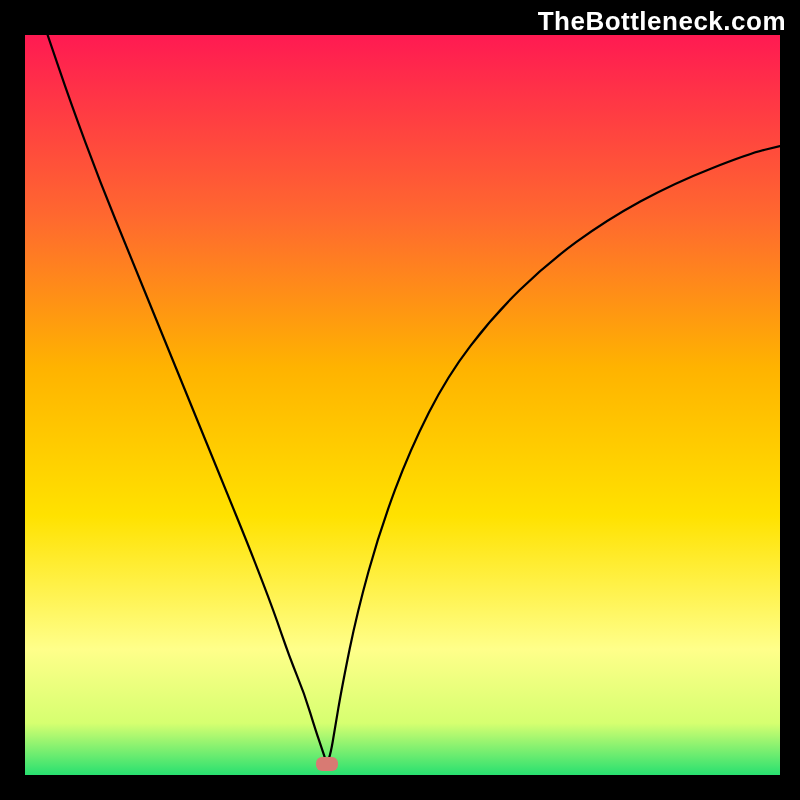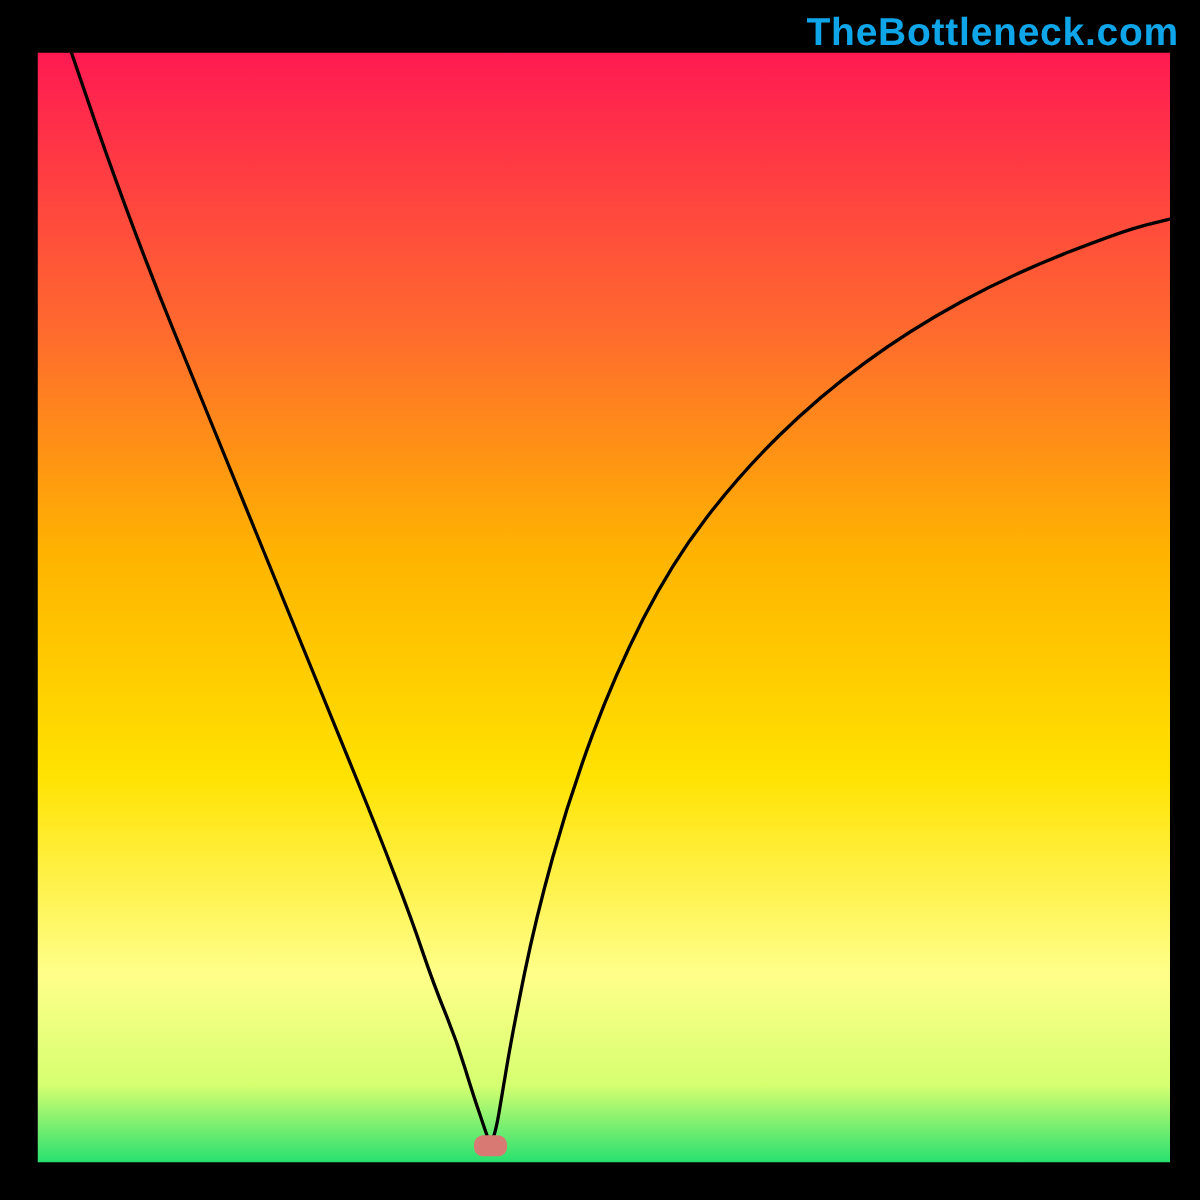--- a/index.html
+++ b/index.html
@@ -14,21 +14,21 @@
   .outer {
     position: relative;
     width: 800px;
     height: 800px;
     background: #000;
   }
   .watermark {
     position: absolute;
     top: 6px;
     right: 14px;
-    color: #0ea5e9;
+    color: #ffffff;
     font-size: 26px;
     font-weight: 600;
     letter-spacing: 0.5px;
     user-select: none;
   }
   .plot-wrap {
     position: absolute;
     left: 25px;
     top: 35px;
     width: 755px;

